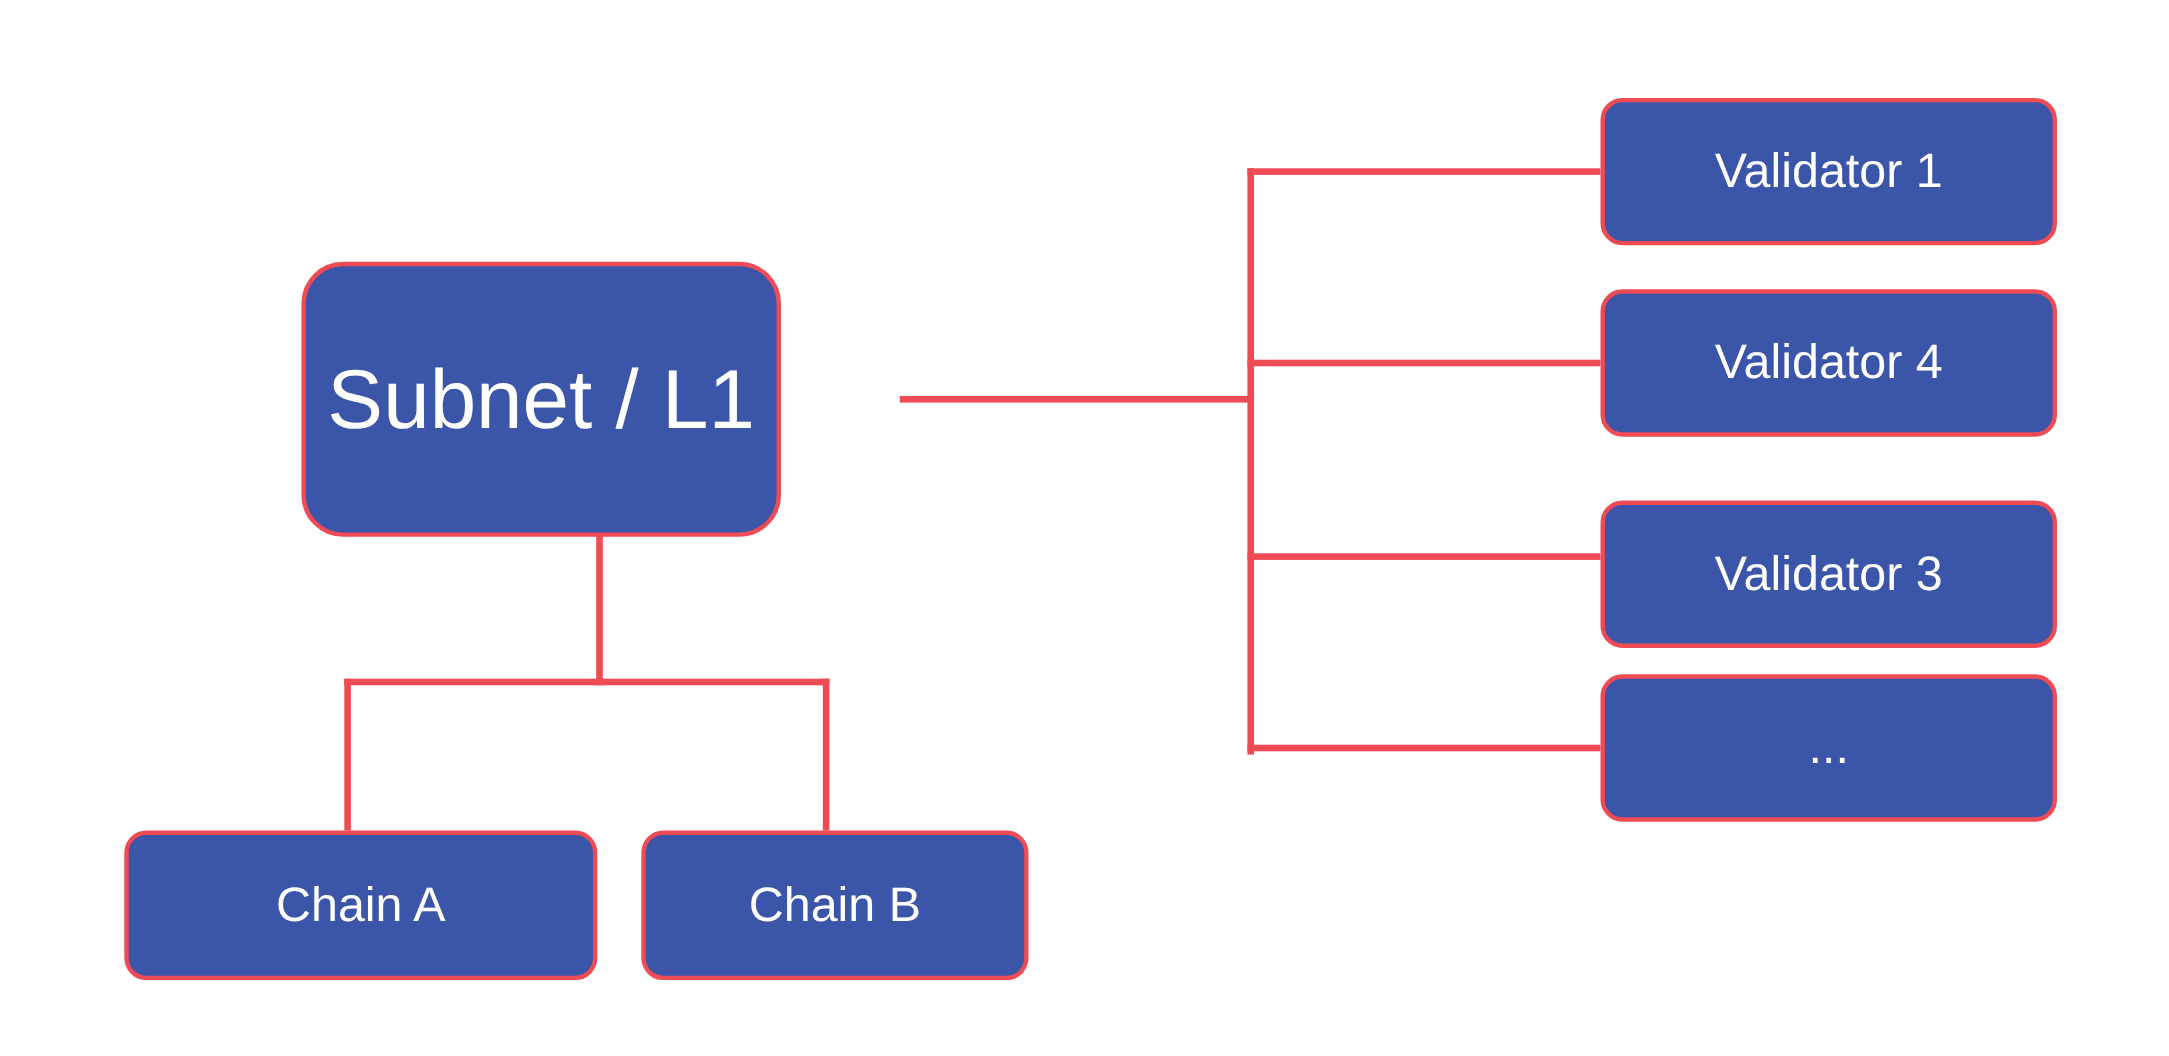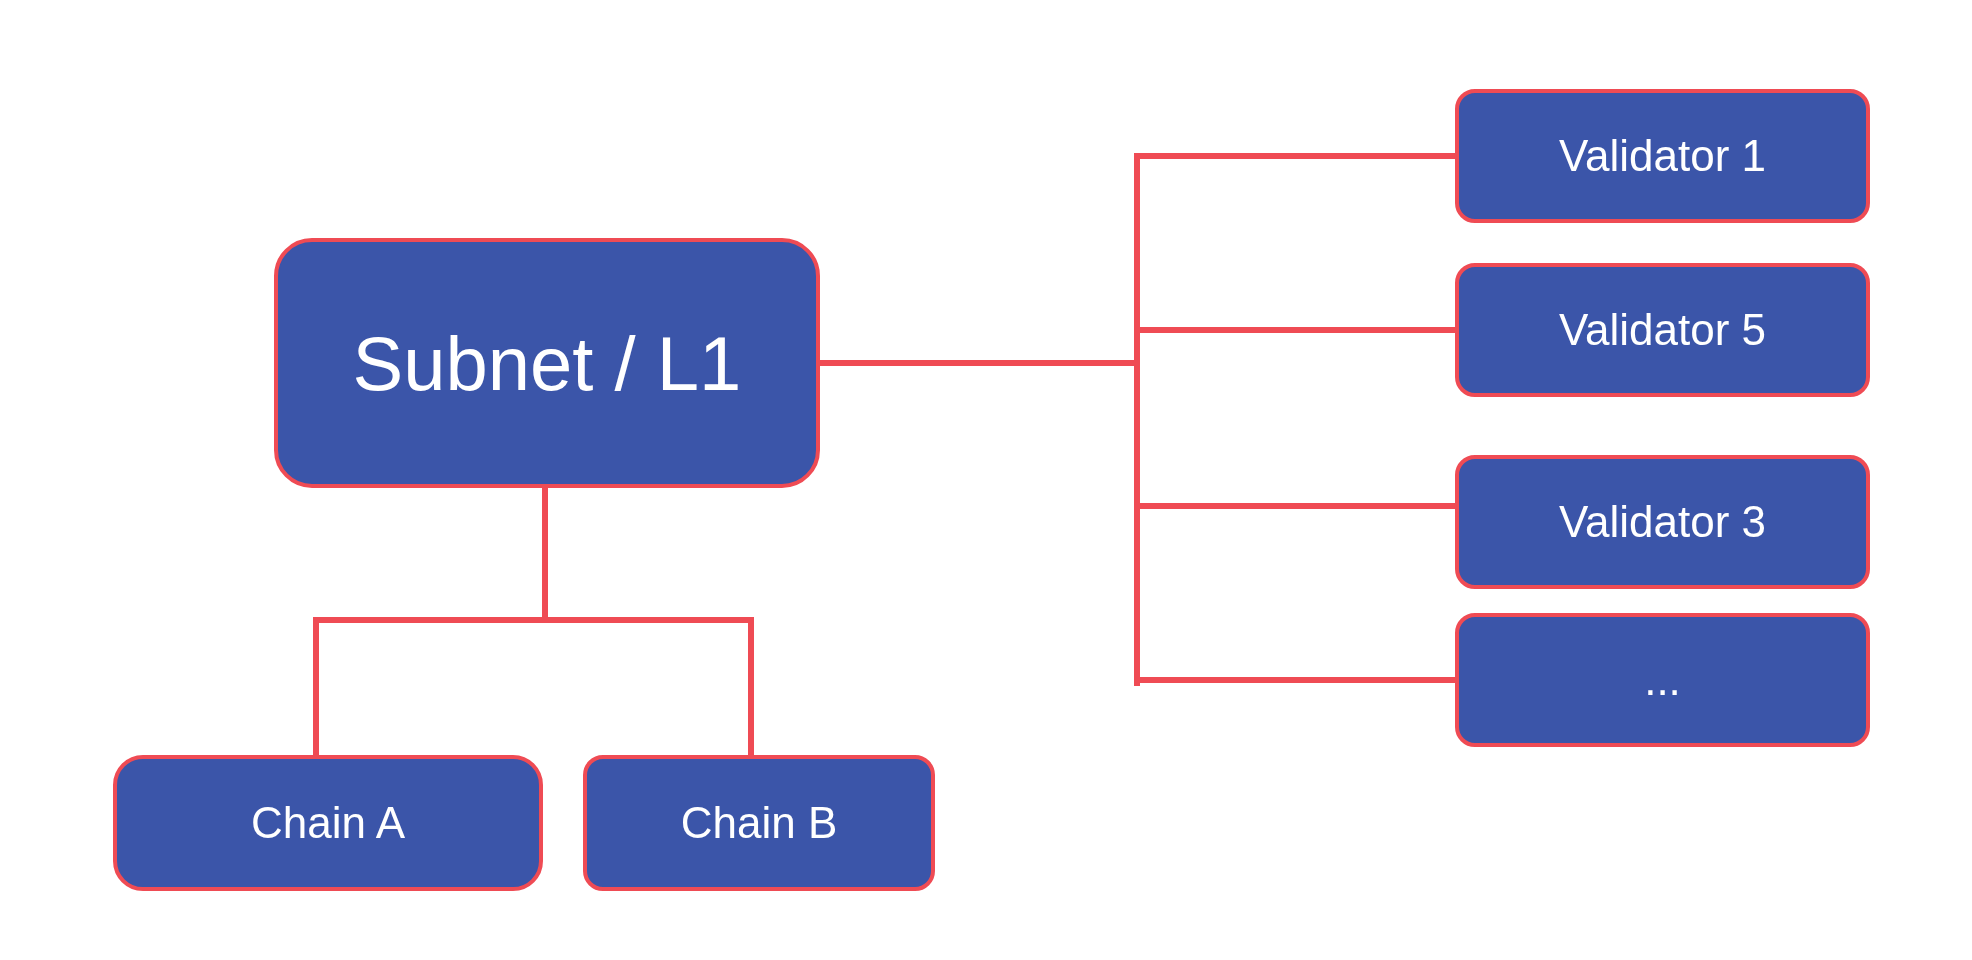--- a/index.html
+++ b/index.html
@@ -27,36 +27,36 @@
     background:var(--node-fill);
     border:4px solid var(--node-border);
     color:var(--text);
     display:flex;
     align-items:center;
     justify-content:center;
     text-align:center;
   }
   .node-label{white-space:nowrap;}
   .root-node{
-    left:274px; top:238px; width:546px; height:250px;
+    left:274px; top:238px; width:436px; height:250px;
     border-radius:38px;
     font-size:76px;
   }
   .small-node{
     width:415px; height:134px;
     border-radius:20px;
     font-size:44px;
     text-align:center;
   }
   .validator{left:1455px;}
   .validator-1{top:89px;}
   .validator-2{top:263px;}
   .validator-3{top:439px;margin-top:16px;}
   .validator-4{top:613px;}
-  .chain-a{left:113px; top:755px; width:430px; height:136px;border-radius:30px;}
+  .chain-a{left:113px; top:755px; width:430px; height:136px;}
   .chain-b{left:583px; top:755px; width:352px; height:136px;}
   .line{
     position:absolute;
     background:var(--connector);
   }
   .h-line{height:6px;}
   .v-line{width:6px;}
   
   .conn-root-trunk{left:818px; top:360px; width:322px;}
   
@@ -91,21 +91,21 @@
   <div class="line v-line conn-chain-b-drop"></div>
 
   <div class="node root-node">
     <span class="node-label">Subnet / L1</span>
   </div>
 
   <div class="node small-node validator validator-1">
     <span class="node-label">Validator 1</span>
   </div>
   <div class="node small-node validator validator-2">
-    <span class="node-label">Validator 5</span>
+    <span class="node-label">Validator 4</span>
   </div>
   <div class="node small-node validator validator-3">
     <span class="node-label">Validator 3</span>
   </div>
   <div class="node small-node validator validator-4">
     <span class="node-label">...</span>
   </div>
 
   <div class="node small-node chain-a">
     <span class="node-label">Chain A</span>

